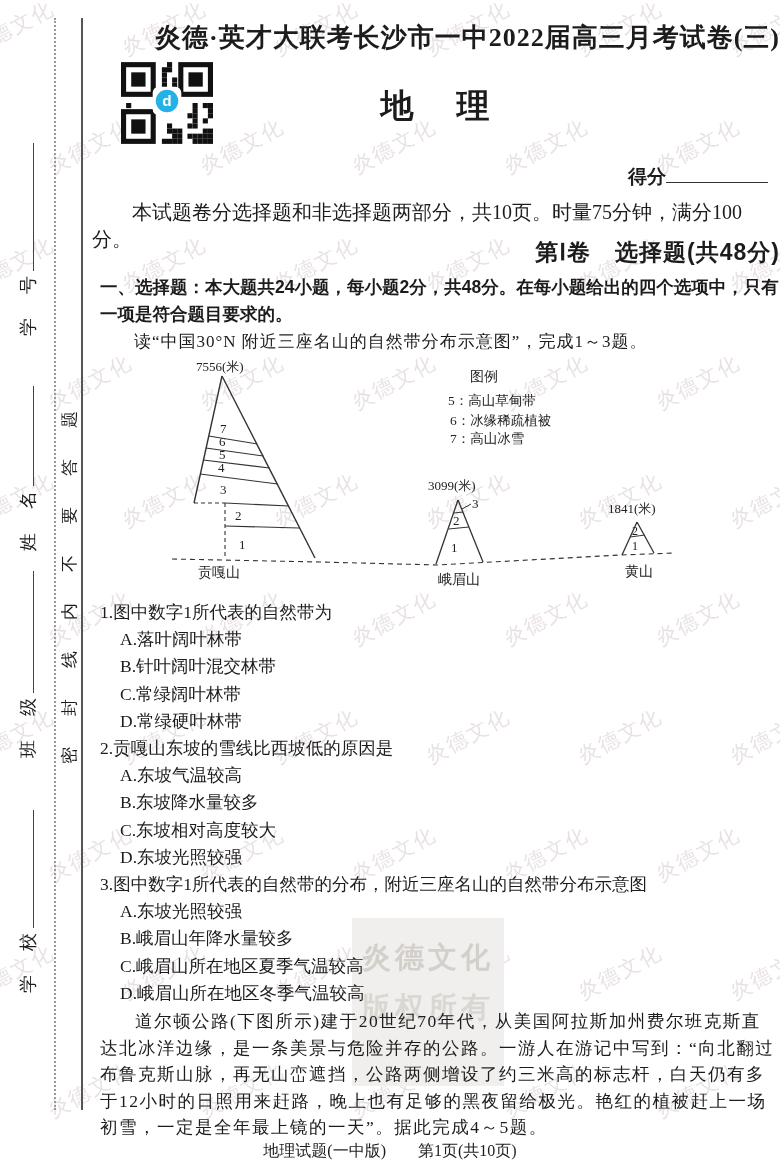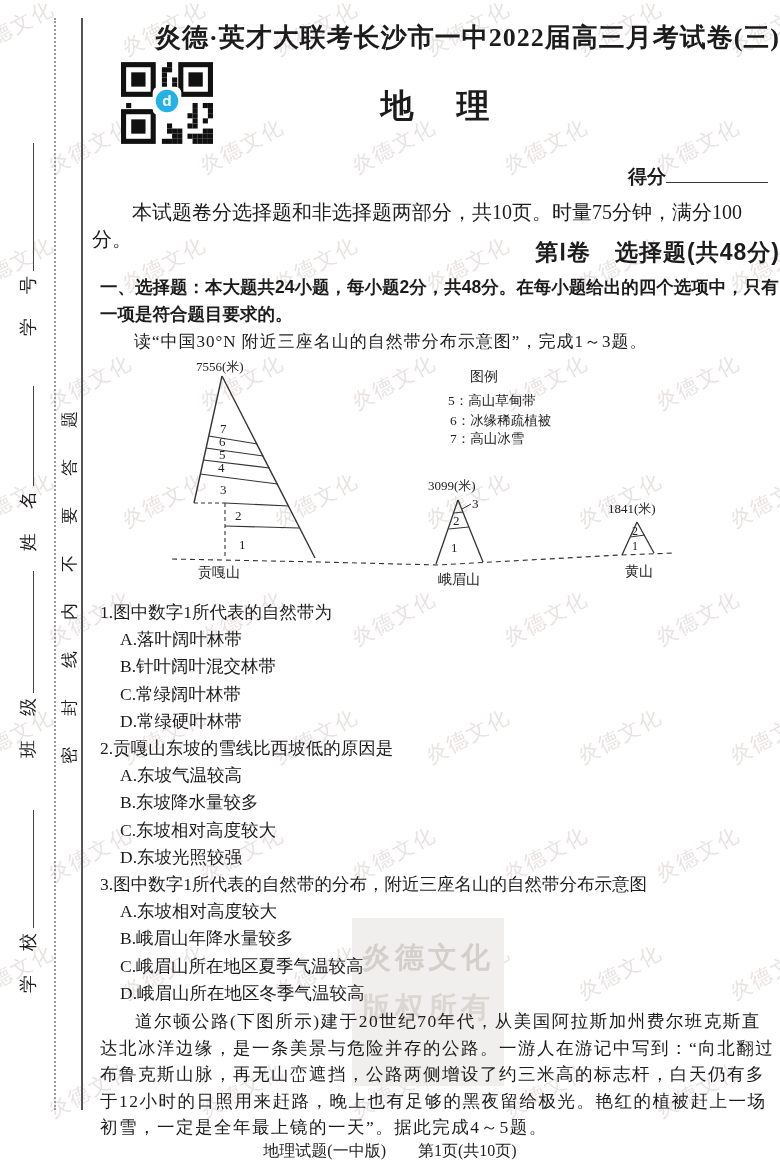--- a/index.html
+++ b/index.html
@@ -276,21 +276,21 @@
       <div class="q-opt">C.常绿阔叶林带</div>
       <div class="q-opt">D.常绿硬叶林带</div>
 
       <div class="q-stem"><span>2.</span><span>贡嘎山东坡的雪线比西坡低的原因是</span></div>
       <div class="q-opt">A.东坡气温较高</div>
       <div class="q-opt">B.东坡降水量较多</div>
       <div class="q-opt">C.东坡相对高度较大</div>
       <div class="q-opt">D.东坡光照较强</div>
 
       <div class="q-stem"><span>3.</span><span>图中数字1所代表的自然带的分布，附近三座名山的自然带分布示意图</span></div>
-      <div class="q-opt">A.东坡相对高度较大</div>
+      <div class="q-opt">A.东坡光照较强</div>
       <div class="q-opt">B.峨眉山年降水量较多</div>
       <div class="q-opt">C.峨眉山所在地区夏季气温较高</div>
       <div class="q-opt">D.峨眉山所在地区冬季气温较高</div>
 
       <div class="passage">道尔顿公路(下图所示)建于20世纪70年代，从美国阿拉斯加州费尔班克斯直达北冰洋边缘，是一条美景与危险并存的公路。一游人在游记中写到：“向北翻过布鲁克斯山脉，再无山峦遮挡，公路两侧增设了约三米高的标志杆，白天仍有多于12小时的日照用来赶路，晚上也有足够的黑夜留给极光。艳红的植被赶上一场初雪，一定是全年最上镜的一天”。据此完成4～5题。</div>
     </div>
 
     <div class="footer">地理试题(一中版)　　第1页(共10页)</div>
   </div>
 </div>

